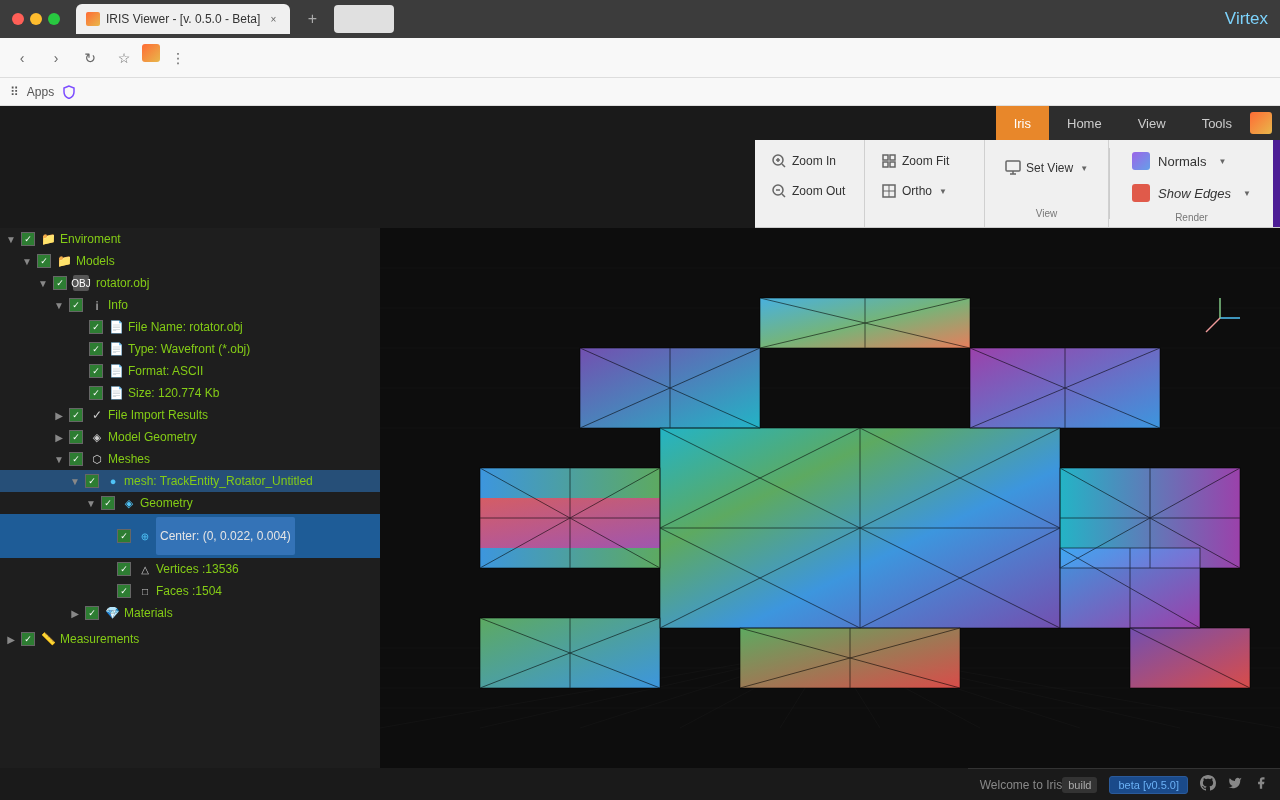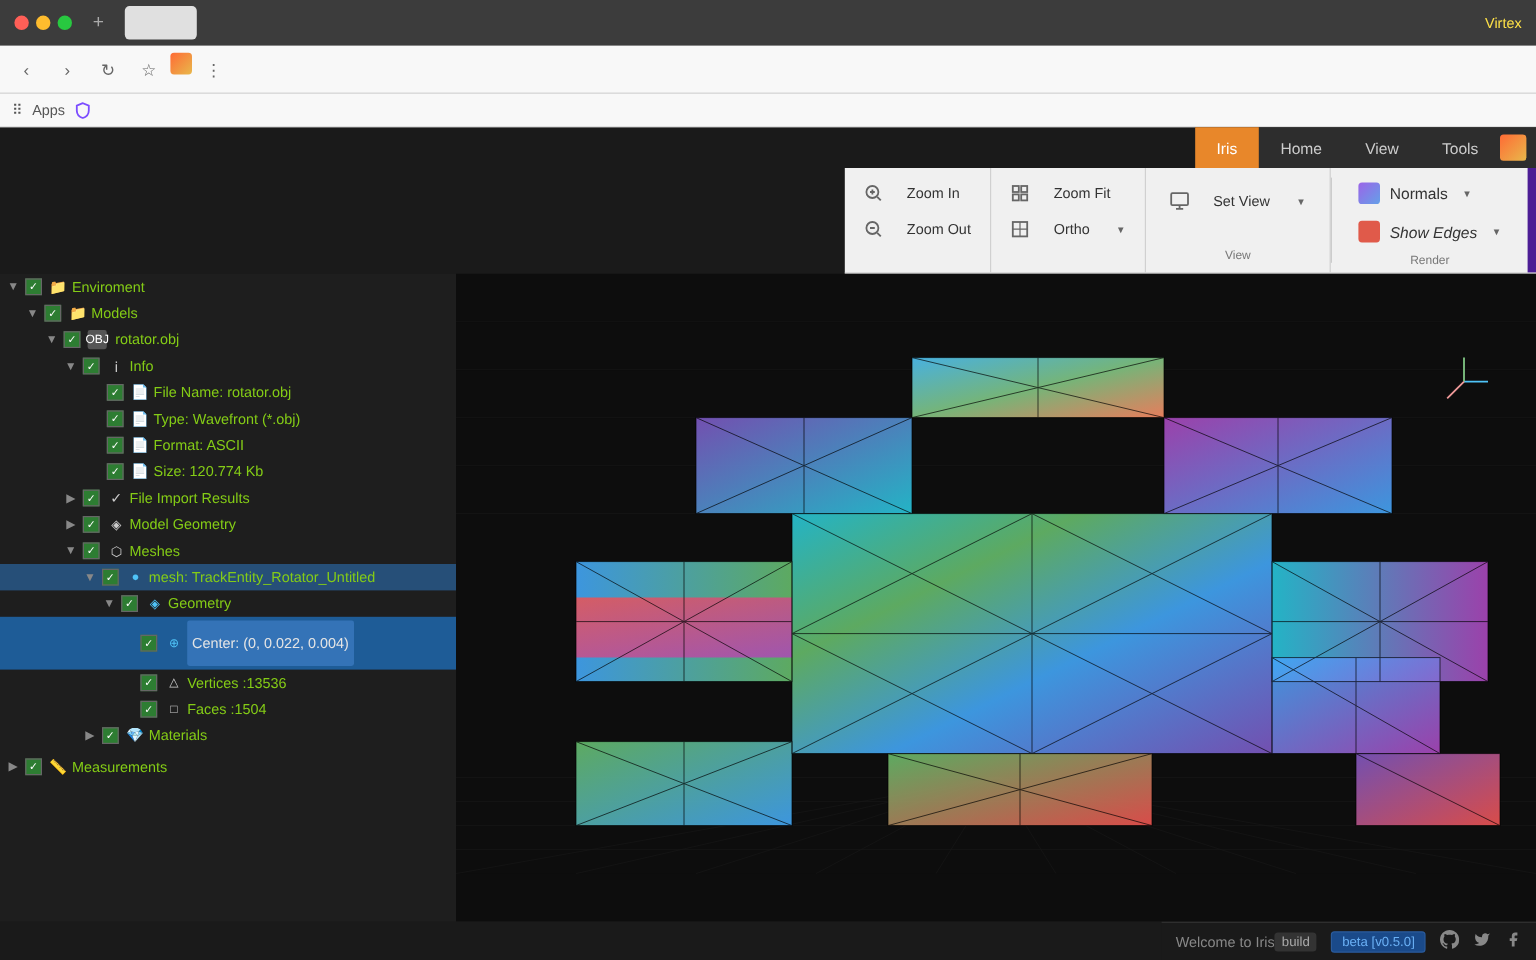--- a/index.html
+++ b/index.html
@@ -9,21 +9,21 @@
     .browser-frame { width: 1280px; background: #3c3c3c; }
     .browser-title-bar { height: 38px; background: #3c3c3c; display: flex; align-items: center; padding: 0 12px; gap: 8px; }
     .traffic-lights { display: flex; gap: 6px; align-items: center; }
     .tl-red { width: 12px; height: 12px; border-radius: 50%; background: #ff5f57; }
     .tl-yellow { width: 12px; height: 12px; border-radius: 50%; background: #febc2e; }
     .tl-green { width: 12px; height: 12px; border-radius: 50%; background: #28c840; }
     .browser-tab { display: flex; align-items: center; background: #f0f0f0; border-radius: 6px 6px 0 0; padding: 0 10px; height: 30px; font-size: 12px; color: #333; gap: 6px; margin-left: 8px; }
     .tab-icon { width: 14px; height: 14px; background: linear-gradient(135deg, #ff6b35, #e8b84b); border-radius: 2px; display: inline-block; }
     .tab-close { width: 14px; height: 14px; display: flex; align-items: center; justify-content: center; border-radius: 50%; color: #666; font-size: 10px; cursor: pointer; }
     .new-tab-btn { width: 28px; height: 28px; display: flex; align-items: center; justify-content: center; color: #aaa; font-size: 16px; cursor: pointer; }
-    .virtex-text { margin-left: auto; color: #fde047; font-size: 12px; }
+    .virtex-text { margin-left: auto; color: #7dd3fc; font-size: 17px; }
 
     .browser-nav { height: 40px; background: #f8f8f8; display: flex; align-items: center; padding: 0 8px; gap: 6px; border-bottom: 1px solid #ddd; }
     .nav-btn { width: 28px; height: 28px; display: flex; align-items: center; justify-content: center; border-radius: 50%; color: #666; font-size: 14px; cursor: pointer; }
     .url-bar { flex: 1; height: 28px; background: white; border: 1px solid #ccc; border-radius: 14px; display: flex; align-items: center; padding: 0 12px; font-size: 13px; color: #333; gap: 4px; }
     .url-bar span { color: #333; font-size: 12px; }
     .nav-right { display: flex; gap: 4px; }
     .apps-bar { height: 28px; background: #f8f8f8; display: flex; align-items: center; padding: 0 10px; gap: 8px; font-size: 12px; color: #555; border-bottom: 1px solid #e0e0e0; }
     .menu-tabs { display: flex; height: 34px; background: #2d2d2d; }
     .menu-tab { padding: 0 18px; display: flex; align-items: center; font-size: 13px; color: #ccc; cursor: pointer; height: 34px; }
     .menu-tab.active { background: #e8872a; color: white; }
@@ -60,35 +60,40 @@
     .social-icon { color: #888; font-size: 14px; cursor: pointer; }
 
     
     .scene-svg { width: 100%; height: 100%; }
 
     
     .toolbar-section { display: flex; height: 88px; }
     .toolbar-group { display: flex; flex-direction: column; position: relative; border-right: 1px solid #d0d0d0; }
     .toolbar-group-label { position: absolute; bottom: 4px; left: 0; right: 0; text-align: center; font-size: 10px; color: #777; }
     .toolbar-group-content { padding: 8px 10px 24px 10px; display: flex; flex-direction: column; gap: 4px; flex: 1; }
-    .t-btn { display: flex; align-items: center; gap: 20px; padding: 3px 6px; font-size: 12px; color: #333; cursor: pointer; border-radius: 3px; height: 26px; }
+    .t-btn { display: flex; align-items: center; gap: 5px; padding: 3px 6px; font-size: 12px; color: #333; cursor: pointer; border-radius: 3px; height: 26px; }
     .t-btn svg { flex-shrink: 0; }
 
     .render-section { padding: 8px 14px 24px 14px; display: flex; flex-direction: column; gap: 6px; flex: 1; }
     .render-btn { display: flex; align-items: center; gap: 8px; padding: 4px 8px; font-size: 13px; color: #333; cursor: pointer; border-radius: 3px; }
   </style>
 </head>
 <body>
 
 <div class="browser-frame">
   <div class="browser-title-bar">
     <div class="traffic-lights">
       <div class="tl-red"></div>
       <div class="tl-yellow"></div>
       <div class="tl-green"></div>
+    </div>
+    <div class="browser-tab">
+      <span class="tab-icon"></span>
+      <span style="font-size:12px;color:#333;max-width:180px;overflow:hidden;text-overflow:ellipsis;white-space:nowrap;">IRIS Viewer - [v. 0.5.0 - Beta]</span>
+      <span class="tab-close">×</span>
     </div>
     <div class="new-tab-btn">+</div>
     <div style="width:60px;height:28px;background:#e0e0e0;border-radius:4px;display:flex;align-items:center;justify-content:center;"></div>
     <div class="virtex-text">Virtex</div>
   </div>
 
   <div class="browser-nav">
     <div class="nav-btn">‹</div>
     <div class="nav-btn">›</div>
     <div class="nav-btn">↻</div>

